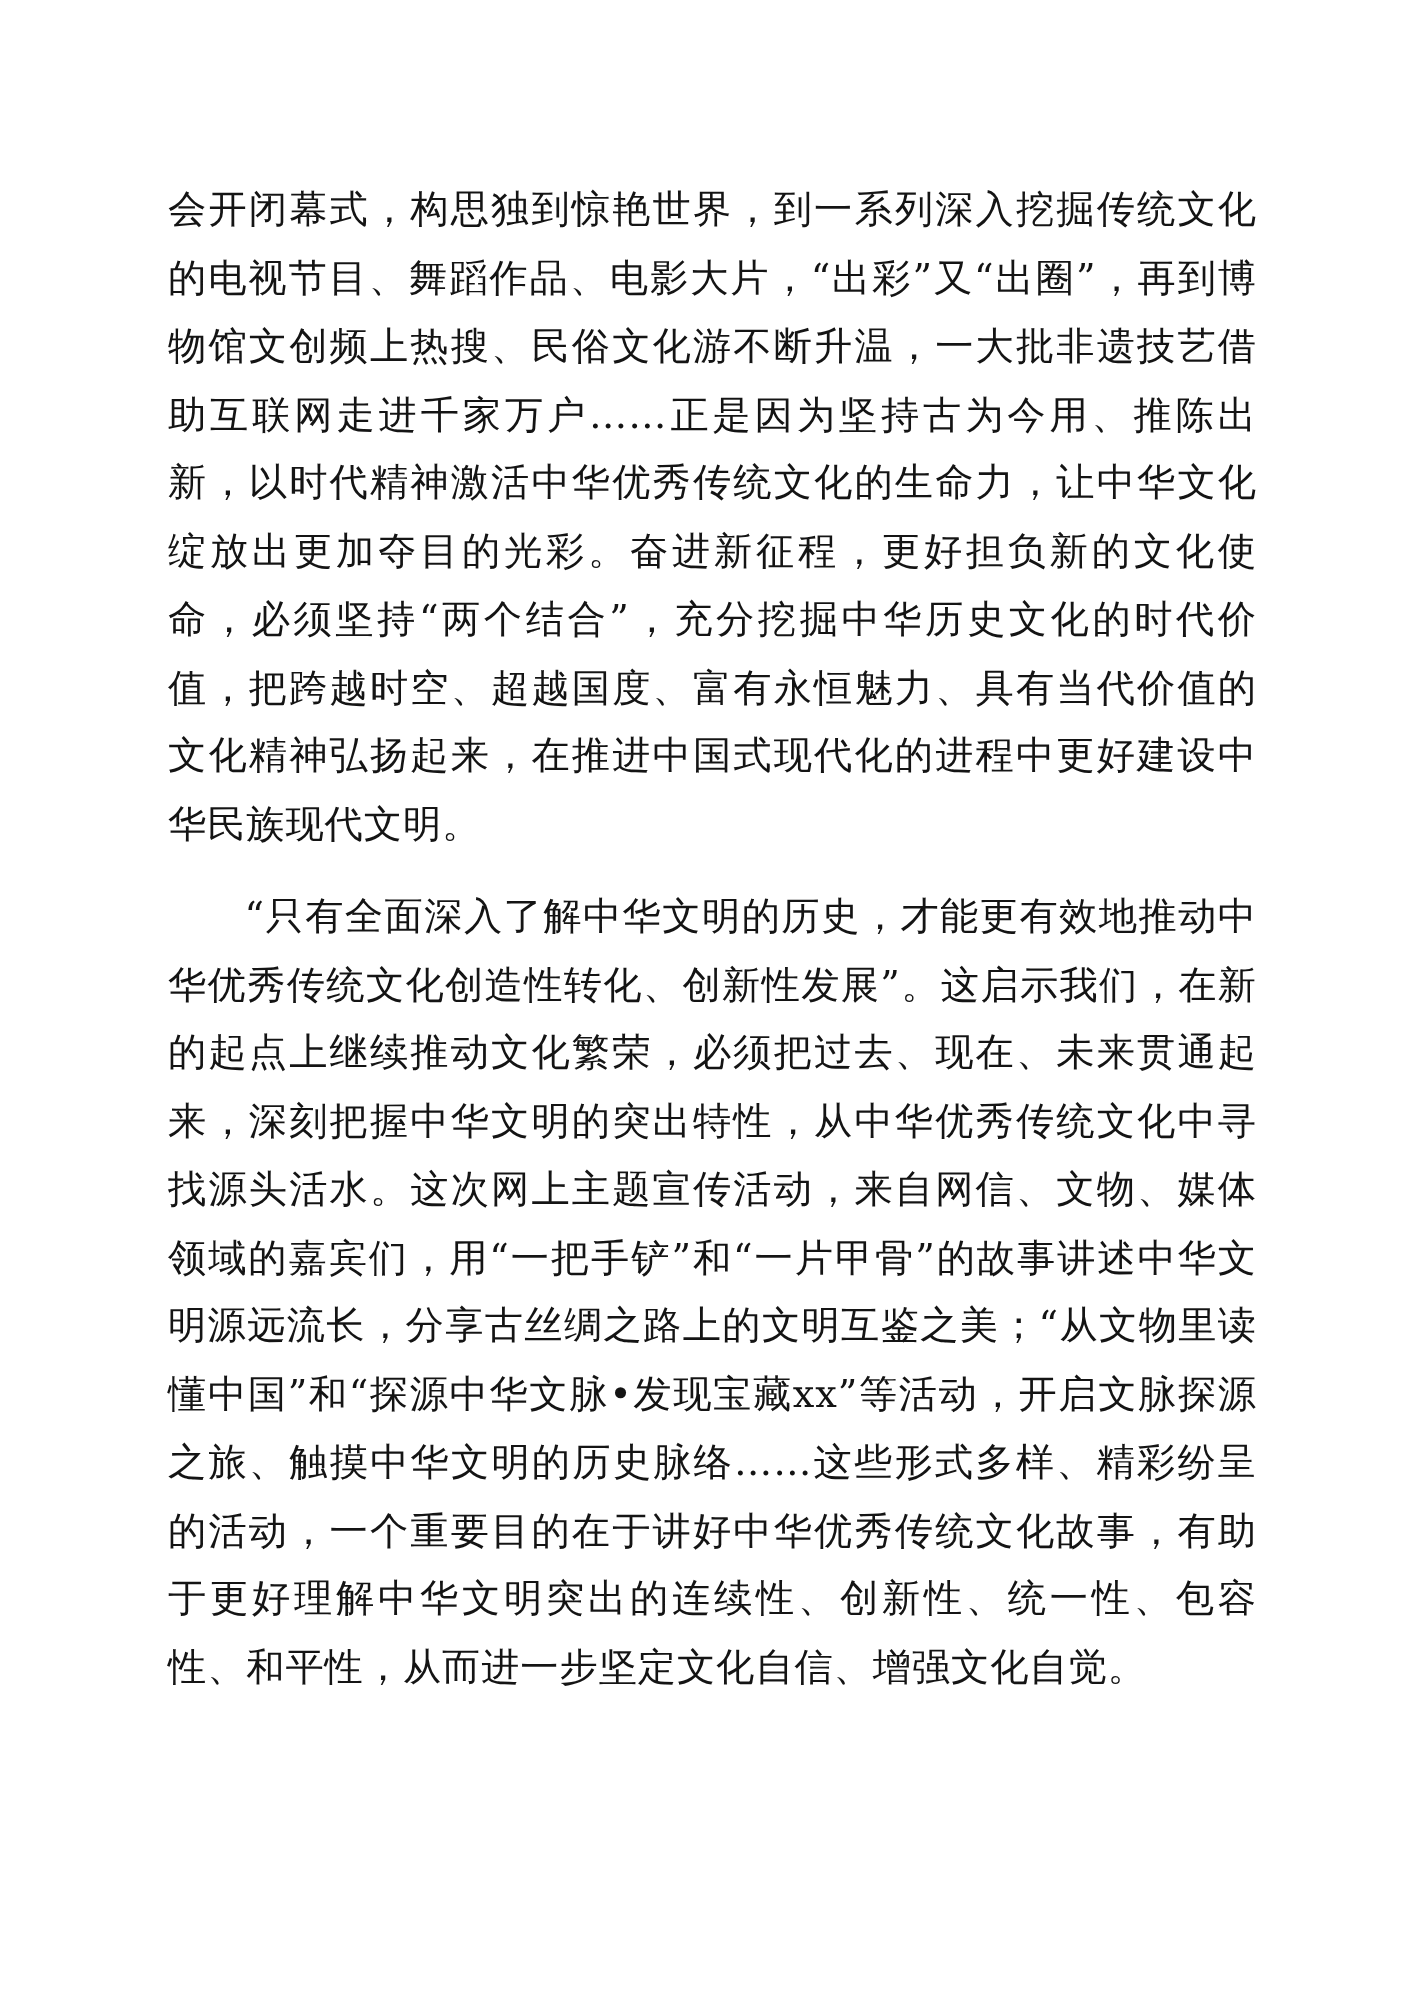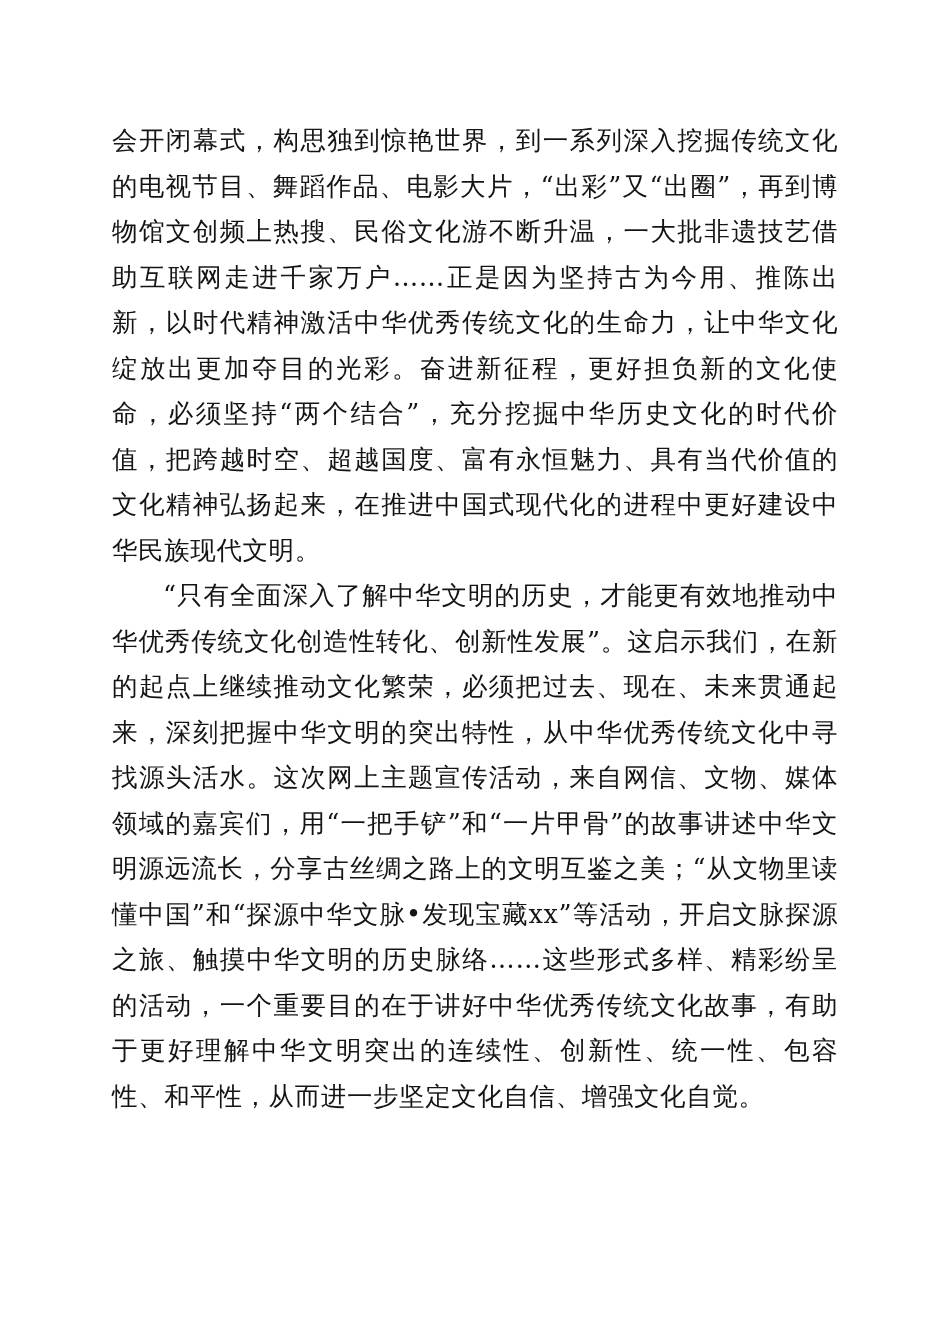--- a/index.html
+++ b/index.html
@@ -29,21 +29,21 @@
     font-size: 25.5px;
     line-height: 45.5px;
     letter-spacing: 0.6px;
     text-align: justify;
     text-justify: inter-character;
     margin: 0 0 0 0;
     font-family: "DejaVu Serif", "Liberation Serif", serif;
     color: #141414;
   }
   .para + .para {
-    margin-top: 0px;
+    margin-top: 16px;
   }
   .indent {
     text-indent: 51px;
   }
 </style>
 </head>
 <body>
 
 <div class="page">
   <div class="doc-body">

